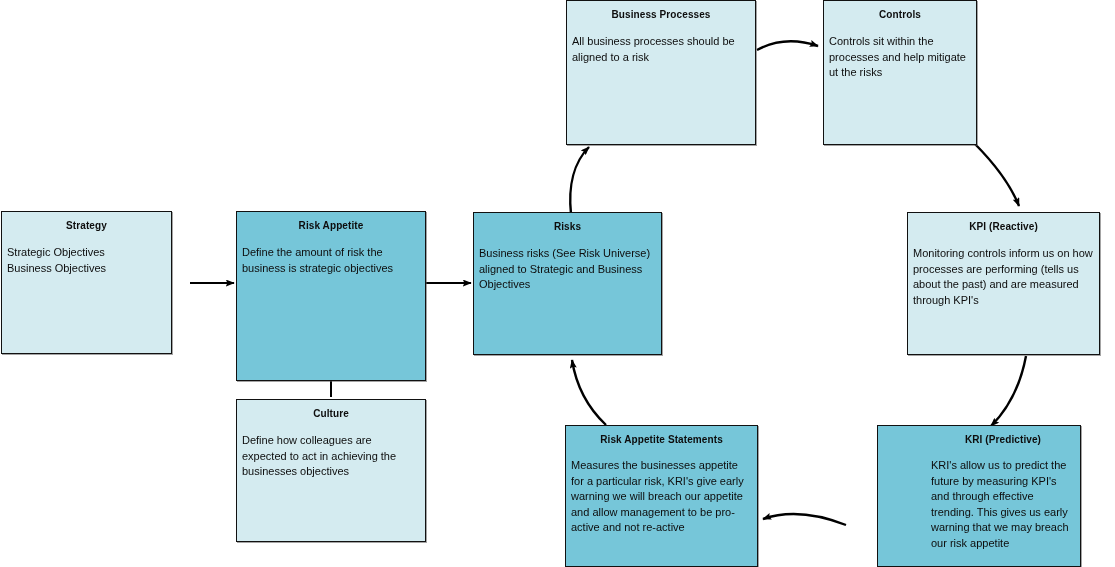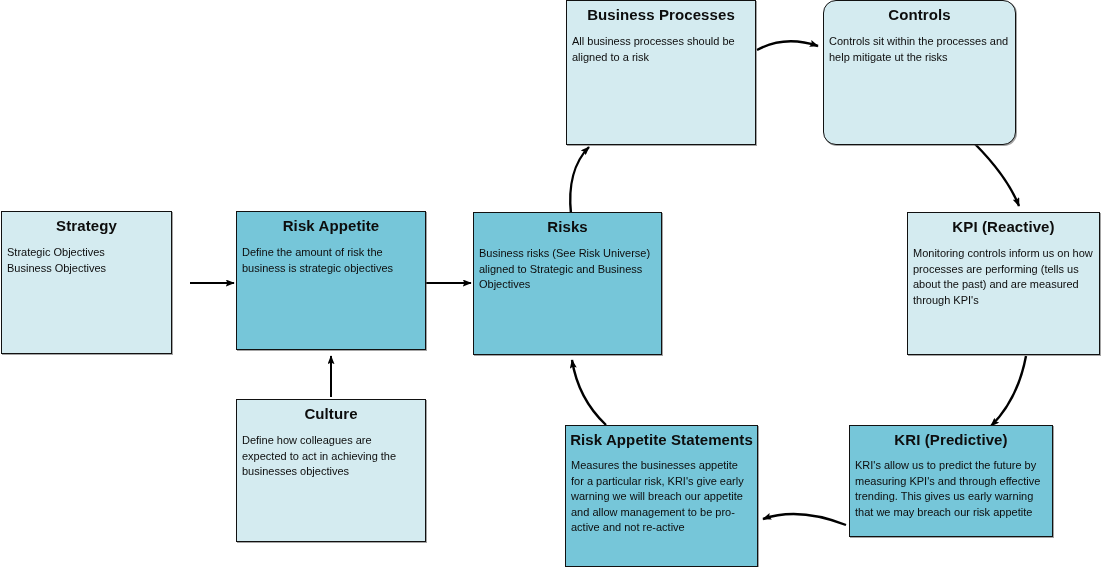--- a/index.html
+++ b/index.html
@@ -33,21 +33,21 @@
     border: 1px solid #111111;
     box-shadow: 1px 1px 0 0 rgba(90,90,90,0.55);
     padding: 0;
     overflow: hidden;
   }
   .node.light { background: #d4ebf0; }
   .node.dark  { background: #76c6d9; }
   .node-title {
     text-align: center;
     font-weight: bold;
-    font-size: 15px;
+    font-size: 10px;
     color: #0d0d0d;
     line-height: 13px;
     padding-top: 7px;
     letter-spacing: 0.1px;
   }
   .node-body {
     font-size: 11px;
     color: #0d0d0d;
     line-height: 15.6px;
     padding: 13px 6px 0 5px;
@@ -85,51 +85,51 @@
 
     <path d="M 606 425 C 588 408 576 385 572 360" fill="none" stroke="#000000" stroke-width="2.4" marker-end="url(#arrowhead)"></path>
   </svg>
 
   <div class="node light" style="left:1px; top:211px; width:171px; height:143px;">
     <div class="node-title">Strategy</div>
     <div class="node-body">Strategic Objectives
 Business Objectives</div>
   </div>
 
-  <div class="node dark" style="left:236px; top:211px; width:190px; height:139px;">
+  <div class="node dark" style="left:236px; top:211px; width:190px; height:170px;">
     <div class="node-title">Risk Appetite</div>
     <div class="node-body">Define the amount of risk the business is strategic objectives</div>
   </div>
 
   <div class="node light" style="left:236px; top:399px; width:190px; height:143px;">
     <div class="node-title">Culture</div>
     <div class="node-body">Define how colleagues are expected to act in achieving the businesses objectives</div>
   </div>
 
   <div class="node dark" style="left:473px; top:212px; width:189px; height:143px;">
     <div class="node-title">Risks</div>
     <div class="node-body">Business risks (See Risk Universe) aligned to Strategic and Business Objectives</div>
   </div>
 
   <div class="node light" style="left:566px; top:0px; width:190px; height:145px;">
     <div class="node-title">Business Processes</div>
     <div class="node-body">All business processes should be aligned to a risk</div>
   </div>
 
-  <div class="node light" style="left:823px; top:0px; width:193px; height:145px;border-radius:13px;">
+  <div class="node light" style="left:823px; top:0px; width:154px; height:145px;">
     <div class="node-title">Controls</div>
     <div class="node-body">Controls sit within the processes and help mitigate ut the risks</div>
   </div>
 
   <div class="node light" style="left:907px; top:212px; width:193px; height:143px;">
     <div class="node-title">KPI (Reactive)</div>
     <div class="node-body">Monitoring controls inform us on how processes are performing (tells us about the past) and are measured through KPI's</div>
   </div>
 
-  <div class="node dark" style="left:849px; top:425px; width:204px; height:112px;">
+  <div class="node dark" style="left:877px; top:425px; width:204px; height:142px;padding-left:48px;">
     <div class="node-title">KRI (Predictive)</div>
     <div class="node-body tight">KRI's allow us to predict the future by measuring KPI's and through effective trending. This gives us early warning that we may breach our risk appetite</div>
   </div>
 
   <div class="node dark" style="left:565px; top:425px; width:193px; height:142px;">
     <div class="node-title">Risk Appetite Statements</div>
     <div class="node-body tight">Measures the businesses appetite for a particular risk, KRI's give early warning we will breach our appetite and allow management to be pro-active and not re-active</div>
   </div>
 
 </div>

